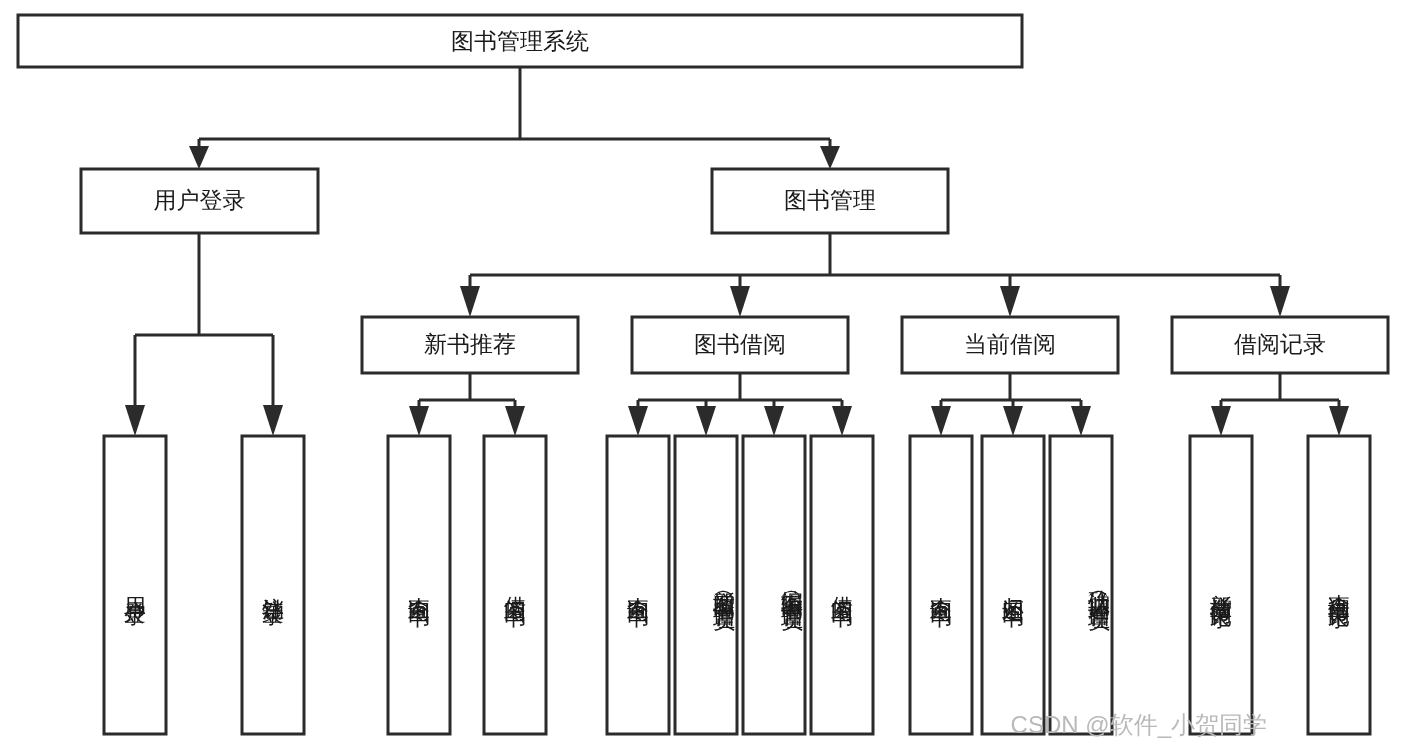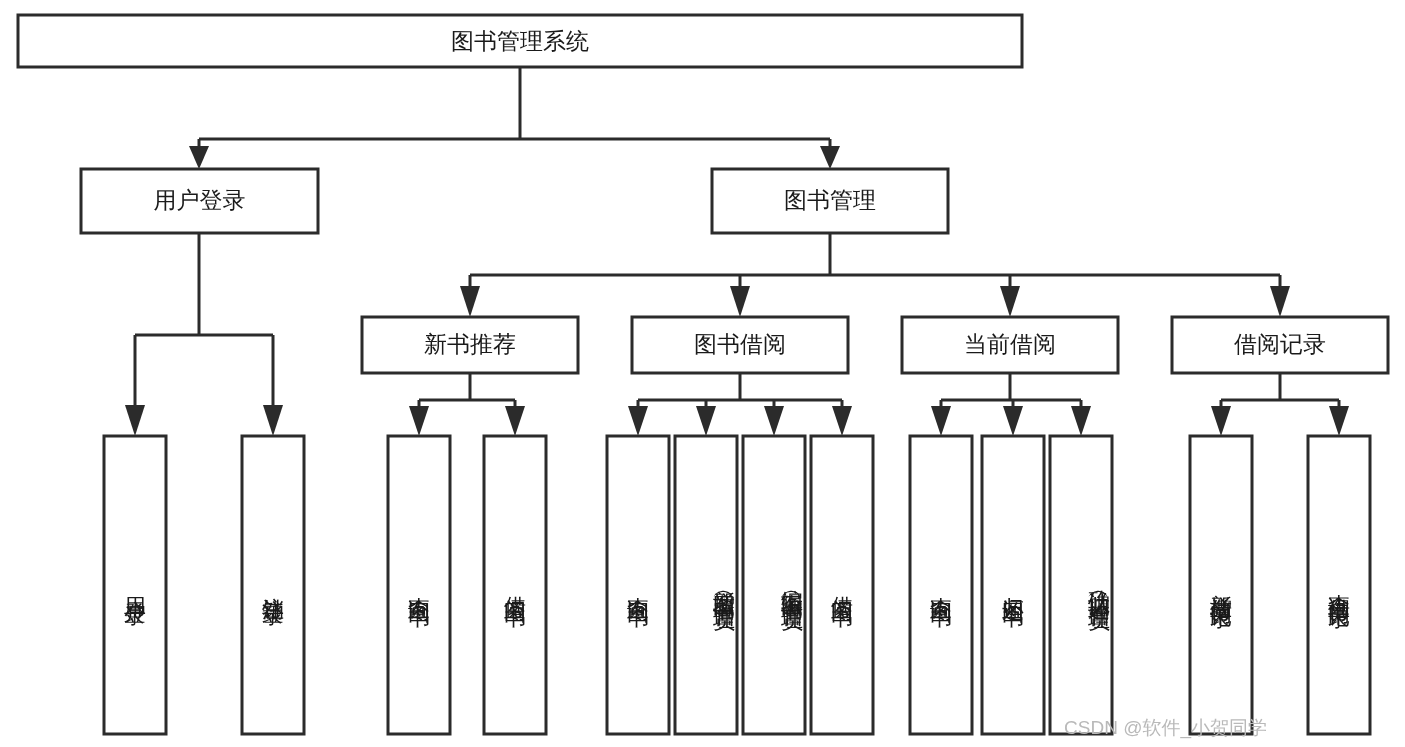--- a/index.html
+++ b/index.html
@@ -61,21 +61,21 @@
     justify-content: center;
     text-align: center;
     white-space: nowrap;
     pointer-events: none;
   }
   .watermark {
     position: absolute;
     right: 8px;
     bottom: 6px;
     font-family: "Liberation Sans", "DejaVu Sans", sans-serif;
-    font-size: 19px;
+    font-size: 24px;
     color: #b9b9b9;
     white-space: nowrap;
   }
 </style>
 </head>
 <body>
 
 <div id="diagram-root">
 
   <svg class="flow" viewBox="0 0 1405 747" xmlns="http://www.w3.org/2000/svg">

